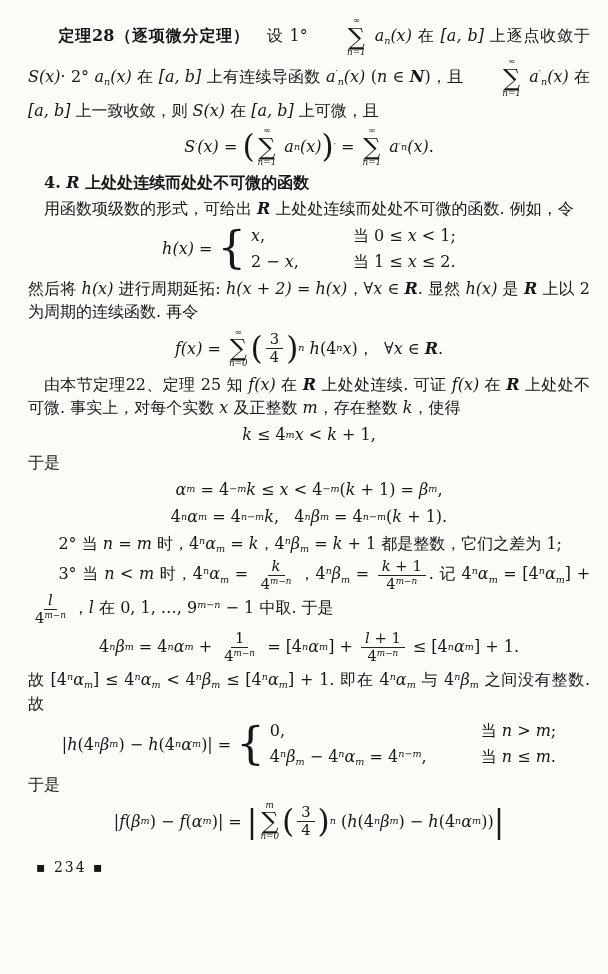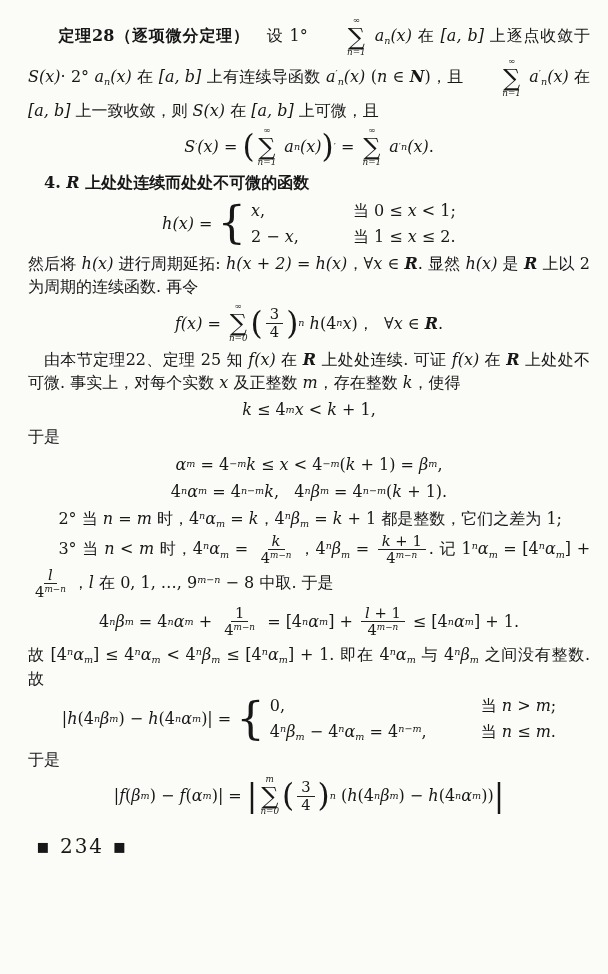--- a/index.html
+++ b/index.html
@@ -35,57 +35,58 @@
     text-indent:0;
   }
   .frac .nu{padding:0 4px;border-bottom:1.3px solid #222}
   .frac .de{padding:0 4px}
   .cases{display:inline-flex;align-items:center;vertical-align:middle;text-indent:0}
   .cases .brace{font-size:2.8em;font-weight:400;line-height:1;margin-right:5px}
   .cases .rows{
     display:grid;grid-template-columns:auto auto;column-gap:54px;row-gap:3px;
     text-align:left;align-items:baseline;white-space:pre;
   }
-  #pagenum{margin:15px 0 0 8px;font-size:20px;letter-spacing:2px}
+  #pagenum{margin:15px 0 0 8px;font-size:14px;letter-spacing:2px}
 </style>
 </head>
 <body>
 
 <div id="page">
   <div id="content">
       <div class="para ind"><span class="b">定理28（逐项微分定理）</span><span>　设 1° </span><span class="sum">
           <span class="lim">∞</span>
           <span class="sig">∑</span>
           <span class="lim">n=1</span>
         </span><span> </span><span class="i">a</span><span class="i sb">n</span><span class="i">(x)</span><span> 在 </span><span class="i">[a, b]</span><span> 上逐点收敛于 </span><span class="i">S(x)</span><span>· 2° </span><span class="i">a</span><span class="i sb">n</span><span class="i">(x)</span><span> 在 </span><span class="i">[a, b]</span><span> 上有连续导函数 </span><span class="i">a</span><span class="sp">′</span><span class="i sb">n</span><span class="i">(x)</span><span> (</span><span class="i">n</span><span> ∈ </span><span class="b i">N</span><span>)，且 </span><span class="sum">
           <span class="lim">∞</span>
           <span class="sig">∑</span>
           <span class="lim">n=1</span>
         </span><span> </span><span class="i">a</span><span class="sp">′</span><span class="i sb">n</span><span class="i">(x)</span><span> 在 </span><span class="i">[a, b]</span><span> 上一致收敛，则 </span><span class="i">S(x)</span><span> 在 </span><span class="i">[a, b]</span><span> 上可微，且</span></div>
       <div class="formula"><span class="i">S</span><span class="sp">′</span><span class="i">(x)</span><span> = </span><span class="bg">(</span><span class="sum"><span class="lim">∞</span><span class="sig">∑</span><span class="lim">n=1</span></span><span> </span><span class="i">a</span><span class="i sb">n</span><span class="i">(x)</span><span class="bg">)</span><span class="sp">′</span><span> = </span><span class="sum"><span class="lim">∞</span><span class="sig">∑</span><span class="lim">n=1</span></span><span> </span><span class="i">a</span><span class="sp">′</span><span class="i sb">n</span><span class="i">(x)</span><span>.</span></div>
       <div class="para ind1"><span class="b">4. </span><span class="b i">R</span><span class="b"> 上处处连续而处处不可微的函数</span></div>
+      <div class="para ind1"><span>用函数项级数的形式，可给出 </span><span class="b i">R</span><span> 上处处连续而处处不可微的函数. 例如，令</span></div>
       <div class="formula"><span class="i">h</span><span class="i">(x)</span><span> = </span><span class="cases"><span class="brace">{</span><span class="rows"><span class="cl"><span class="i">x</span><span>,</span></span><span class="cr"><span>当 0 ≤ </span><span class="i">x</span><span> &lt; 1;</span></span><span class="cl"><span>2 − </span><span class="i">x</span><span>,</span></span><span class="cr"><span>当 1 ≤ </span><span class="i">x</span><span> ≤ 2.</span></span></span></span></div>
       <div class="para "><span>然后将 </span><span class="i">h</span><span class="i">(x)</span><span> 进行周期延拓: </span><span class="i">h</span><span class="i">(x + 2)</span><span> = </span><span class="i">h</span><span class="i">(x)</span><span>，∀</span><span class="i">x</span><span> ∈ </span><span class="b i">R</span><span>. 显然 </span><span class="i">h</span><span class="i">(x)</span><span> 是 </span><span class="b i">R</span><span> 上以 2 为周期的连续函数. 再令</span></div>
       <div class="formula"><span class="i">f</span><span class="i">(x)</span><span> = </span><span class="sum"><span class="lim">∞</span><span class="sig">∑</span><span class="lim">n=0</span></span><span class="bg">(</span><span class="frac"><span class="nu"><span>3</span></span><span class="de"><span>4</span></span></span><span class="bg">)</span><span class="i sp">n</span><span> </span><span class="i">h</span><span>(4</span><span class="i sp">n</span><span class="i">x</span><span>)</span><span>，  ∀</span><span class="i">x</span><span> ∈ </span><span class="b i">R</span><span>.</span></div>
       <div class="para ind1"><span>由本节定理22、定理 25 知 </span><span class="i">f</span><span class="i">(x)</span><span> 在 </span><span class="b i">R</span><span> 上处处连续. 可证 </span><span class="i">f</span><span class="i">(x)</span><span> 在 </span><span class="b i">R</span><span> 上处处不可微. 事实上，对每个实数 </span><span class="i">x</span><span> 及正整数 </span><span class="i">m</span><span>，存在整数 </span><span class="i">k</span><span>，使得</span></div>
       <div class="formula"><span class="i">k</span><span> ≤ 4</span><span class="i sp">m</span><span class="i">x</span><span> &lt; </span><span class="i">k</span><span> + 1,</span></div>
       <div class="para "><span>于是</span></div>
       <div class="formula"><span class="i">α</span><span class="i sb">m</span><span> = 4</span><span class="i sp">−m</span><span class="i">k</span><span> ≤ </span><span class="i">x</span><span> &lt; 4</span><span class="i sp">−m</span><span>(</span><span class="i">k</span><span> + 1) = </span><span class="i">β</span><span class="i sb">m</span><span>,</span></div>
       <div class="formula"><span>4</span><span class="i sp">n</span><span class="i">α</span><span class="i sb">m</span><span> = 4</span><span class="i sp">n−m</span><span class="i">k</span><span>,   4</span><span class="i sp">n</span><span class="i">β</span><span class="i sb">m</span><span> = 4</span><span class="i sp">n−m</span><span>(</span><span class="i">k</span><span> + 1).</span></div>
       <div class="para item"><span>2° 当 </span><span class="i">n</span><span> = </span><span class="i">m</span><span> 时，4</span><span class="i sp">n</span><span class="i">α</span><span class="i sb">m</span><span> = </span><span class="i">k</span><span>，4</span><span class="i sp">n</span><span class="i">β</span><span class="i sb">m</span><span> = </span><span class="i">k</span><span> + 1 都是整数，它们之差为 1;</span></div>
       <div class="para item"><span>3° 当 </span><span class="i">n</span><span> &lt; </span><span class="i">m</span><span> 时，4</span><span class="i sp">n</span><span class="i">α</span><span class="i sb">m</span><span> = </span><span class="frac">
           <span class="nu"><span class="i">k</span></span>
           <span class="de"><span>4</span><span class="i sp">m−n</span></span>
         </span><span>，4</span><span class="i sp">n</span><span class="i">β</span><span class="i sb">m</span><span> = </span><span class="frac">
           <span class="nu"><span class="i">k</span><span> + 1</span></span>
           <span class="de"><span>4</span><span class="i sp">m−n</span></span>
-        </span><span>. 记 1</span><span class="i sp">n</span><span class="i">α</span><span class="i sb">m</span><span> = [4</span><span class="i sp">n</span><span class="i">α</span><span class="i sb">m</span><span>] + </span><span class="frac">
+        </span><span>. 记 4</span><span class="i sp">n</span><span class="i">α</span><span class="i sb">m</span><span> = [4</span><span class="i sp">n</span><span class="i">α</span><span class="i sb">m</span><span>] + </span><span class="frac">
           <span class="nu"><span class="i">l</span></span>
           <span class="de"><span>4</span><span class="i sp">m−n</span></span>
-        </span><span>，</span><span class="i">l</span><span> 在 0, 1, …, 9</span><span class="i sp">m−n</span><span> − 8 中取. 于是</span></div>
+        </span><span>，</span><span class="i">l</span><span> 在 0, 1, …, 9</span><span class="i sp">m−n</span><span> − 1 中取. 于是</span></div>
       <div class="formula"><span>4</span><span class="i sp">n</span><span class="i">β</span><span class="i sb">m</span><span> = 4</span><span class="i sp">n</span><span class="i">α</span><span class="i sb">m</span><span> + </span><span class="frac"><span class="nu"><span>1</span></span><span class="de"><span>4</span><span class="i sp">m−n</span></span></span><span> = [4</span><span class="i sp">n</span><span class="i">α</span><span class="i sb">m</span><span>] + </span><span class="frac"><span class="nu"><span class="i">l</span><span> + 1</span></span><span class="de"><span>4</span><span class="i sp">m−n</span></span></span><span> ≤ [4</span><span class="i sp">n</span><span class="i">α</span><span class="i sb">m</span><span>] + 1.</span></div>
       <div class="para "><span>故 [4</span><span class="i sp">n</span><span class="i">α</span><span class="i sb">m</span><span>] ≤ 4</span><span class="i sp">n</span><span class="i">α</span><span class="i sb">m</span><span> &lt; 4</span><span class="i sp">n</span><span class="i">β</span><span class="i sb">m</span><span> ≤ [4</span><span class="i sp">n</span><span class="i">α</span><span class="i sb">m</span><span>] + 1. 即在 4</span><span class="i sp">n</span><span class="i">α</span><span class="i sb">m</span><span> 与 4</span><span class="i sp">n</span><span class="i">β</span><span class="i sb">m</span><span> 之间没有整数. 故</span></div>
       <div class="formula"><span>|</span><span class="i">h</span><span>(4</span><span class="i sp">n</span><span class="i">β</span><span class="i sb">m</span><span>) − </span><span class="i">h</span><span>(4</span><span class="i sp">n</span><span class="i">α</span><span class="i sb">m</span><span>)| = </span><span class="cases"><span class="brace">{</span><span class="rows"><span class="cl"><span>0,</span></span><span class="cr"><span>当 </span><span class="i">n</span><span> &gt; </span><span class="i">m</span><span>;</span></span><span class="cl"><span>4</span><span class="i sp">n</span><span class="i">β</span><span class="i sb">m</span><span> − 4</span><span class="i sp">n</span><span class="i">α</span><span class="i sb">m</span><span> = 4</span><span class="i sp">n−m</span><span>,</span></span><span class="cr"><span>当 </span><span class="i">n</span><span> ≤ </span><span class="i">m</span><span>.</span></span></span></span></div>
       <div class="para "><span>于是</span></div>
       <div class="formula"><span>|</span><span class="i">f</span><span>(</span><span class="i">β</span><span class="i sb">m</span><span>) − </span><span class="i">f</span><span>(</span><span class="i">α</span><span class="i sb">m</span><span>)| = </span><span class="bg">|</span><span class="sum"><span class="lim">m</span><span class="sig">∑</span><span class="lim">n=0</span></span><span class="bg">(</span><span class="frac"><span class="nu"><span>3</span></span><span class="de"><span>4</span></span></span><span class="bg">)</span><span class="i sp">n</span><span> (</span><span class="i">h</span><span>(4</span><span class="i sp">n</span><span class="i">β</span><span class="i sb">m</span><span>) − </span><span class="i">h</span><span>(4</span><span class="i sp">n</span><span class="i">α</span><span class="i sb">m</span><span>))</span><span class="bg">|</span></div>
     </div>
   <div id="pagenum">▪ 234 ▪</div>
 </div>
 
 </body></html>

